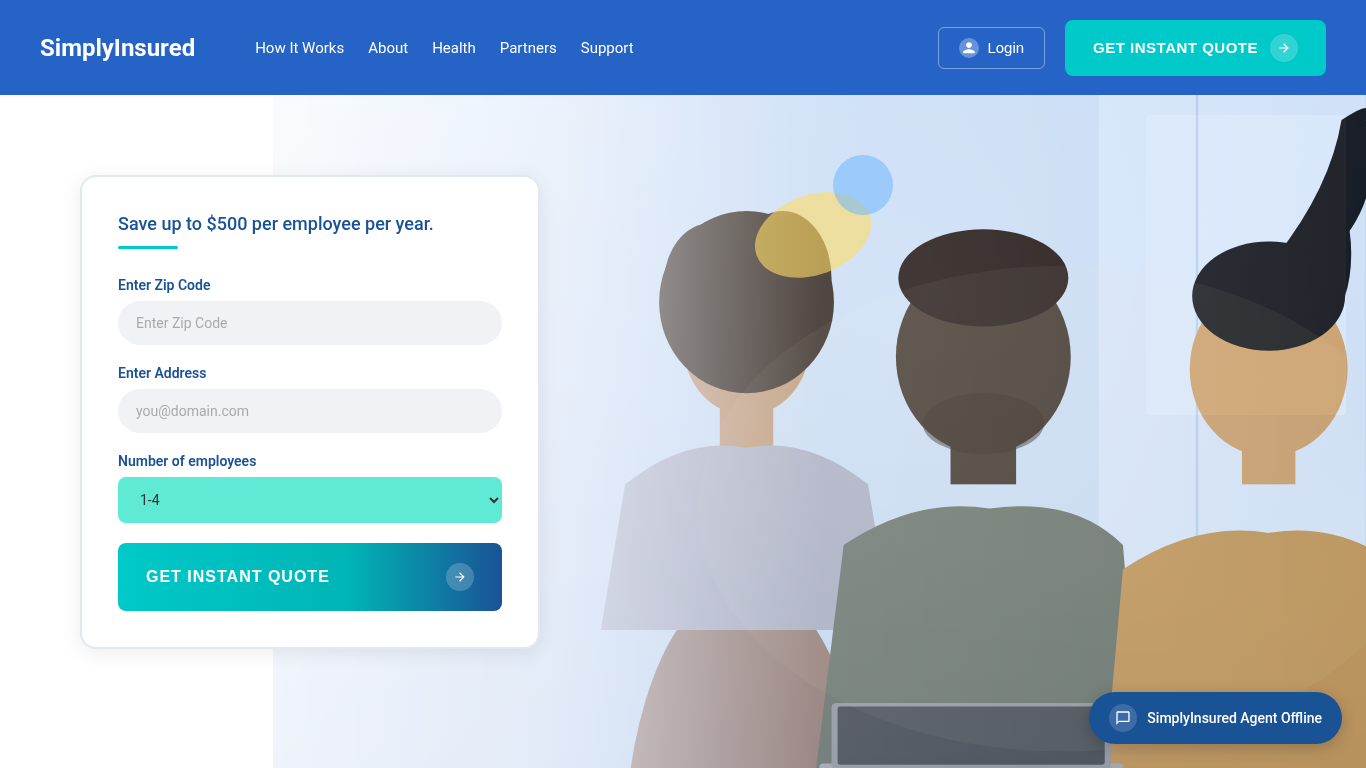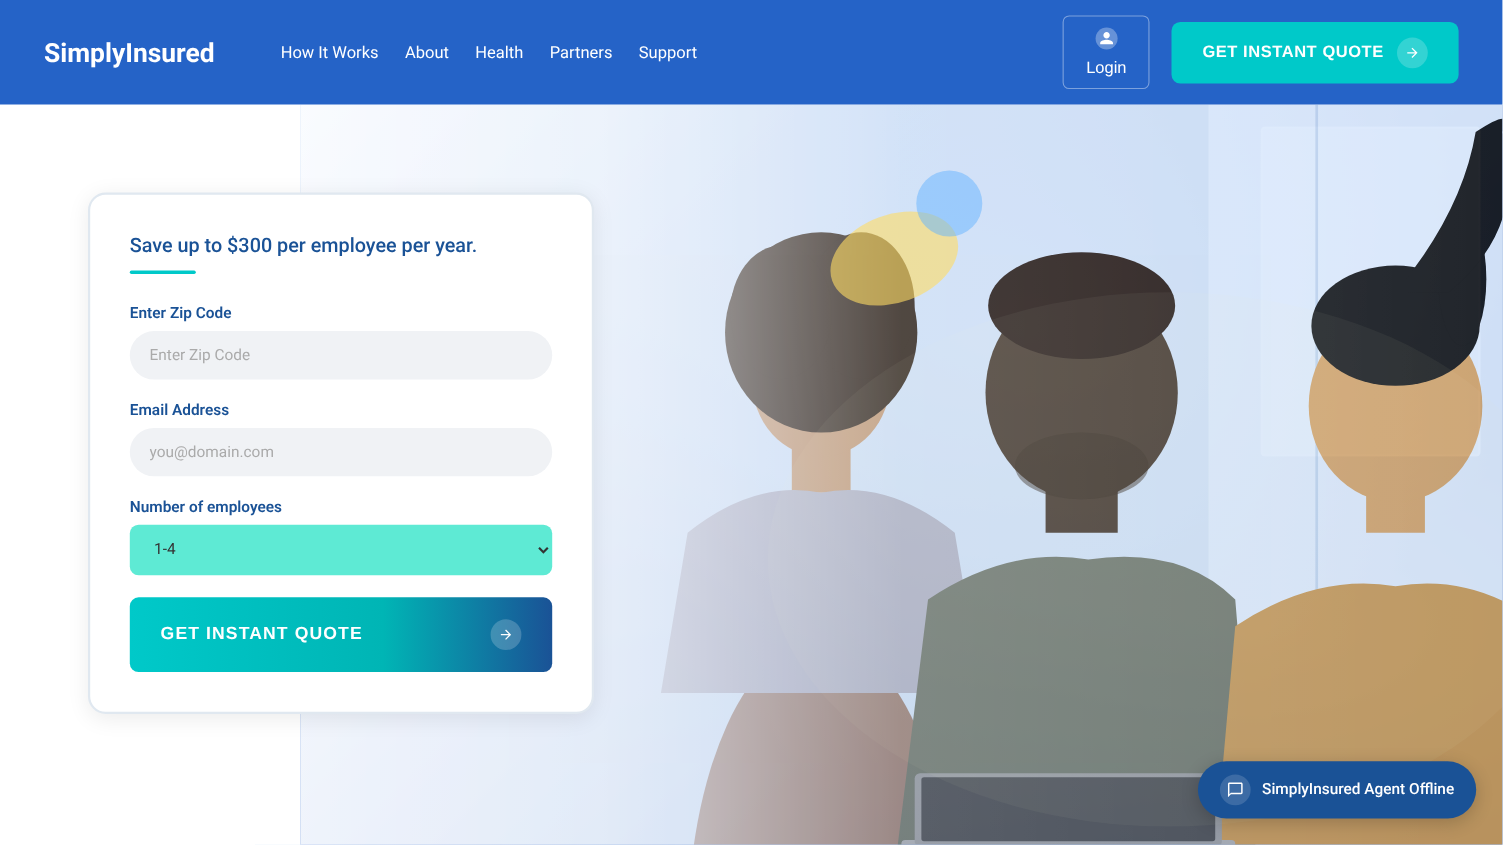--- a/index.html
+++ b/index.html
@@ -63,21 +63,20 @@
       display: flex;
       align-items: center;
       gap: 8px;
       color: white;
       background: transparent;
       border: 1px solid rgba(255,255,255,0.4);
       border-radius: 6px;
       padding: 10px 20px;
       font-size: 15px;
       cursor: pointer;
-      flex-direction: column;
     }
 
     .login-icon {
       width: 20px;
       height: 20px;
       background: rgba(255,255,255,0.3);
       border-radius: 50%;
       display: flex;
       align-items: center;
       justify-content: center;
@@ -421,30 +420,30 @@
       </defs>
     </svg>
 
     <div class="bg-blob1"></div>
     <div class="bg-blob2"></div>
   </div>
 
   <div class="hero-content">
 
     <div class="quote-card">
-      <p class="card-subtitle">Save up to $300 per employee per year.</p>
+      <p class="card-subtitle">Save up to $500 per employee per year.</p>
       <div class="card-divider"></div>
 
       <div class="form-group">
         <label class="form-label">Enter Zip Code</label>
         <input class="form-input" type="text" placeholder="Enter Zip Code" style="">
       </div>
 
       <div class="form-group">
-        <label class="form-label">Email Address</label>
+        <label class="form-label">Enter Address</label>
         <input class="form-input" type="email" placeholder="you@domain.com" style="">
       </div>
 
       <div class="form-group">
         <label class="form-label">Number of employees</label>
         <select class="form-select">
           <option>1-4</option>
           <option>5-9</option>
           <option>10-24</option>
           <option>25-49</option>

